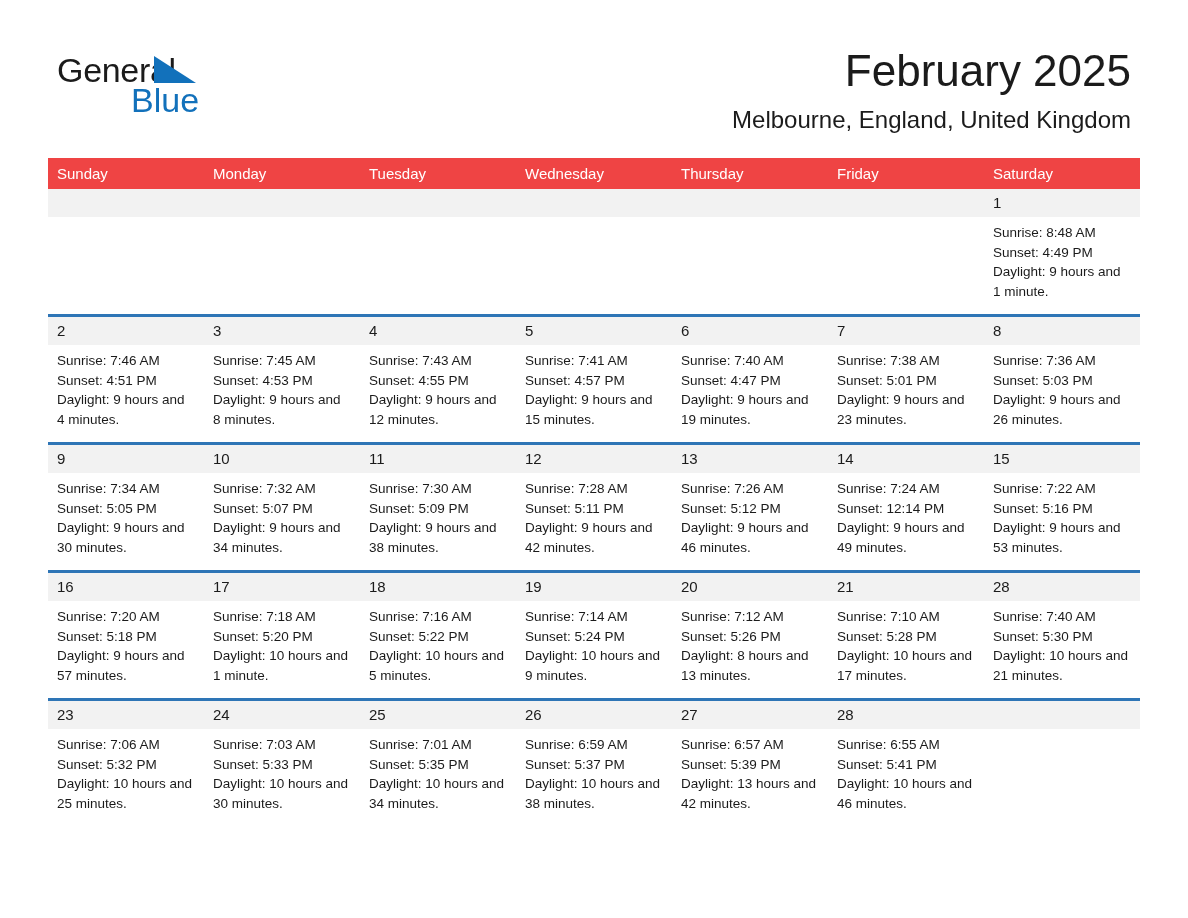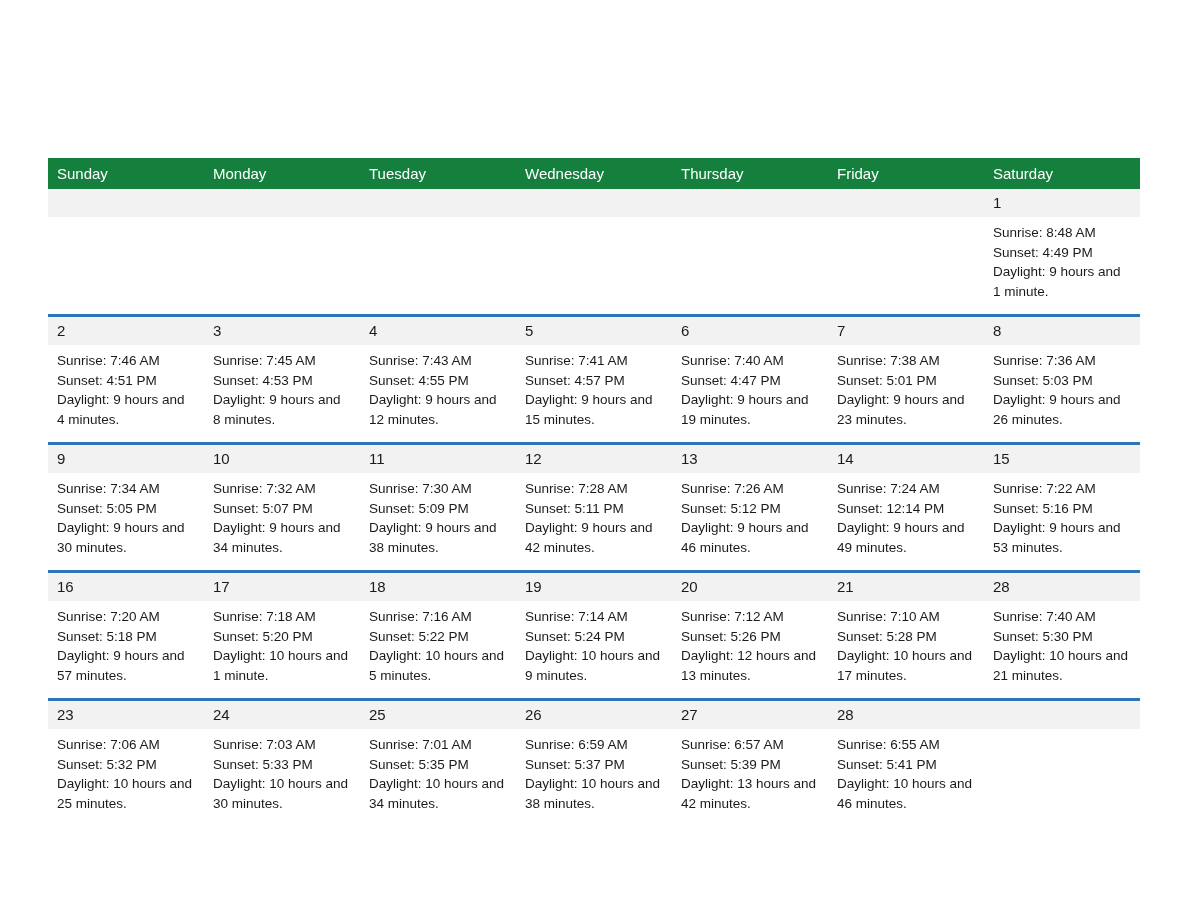--- a/index.html
+++ b/index.html
@@ -94,21 +94,21 @@
     width: 1092px;
   }
 
   .cal-table {
     width: 100%;
     border-collapse: collapse;
     table-layout: fixed;
   }
 
   .cal-table th {
-    background: #15803d;
+    background: #ef4444;
     color: #ffffff;
     font-weight: normal;
     font-size: 15px;
     text-align: left;
     padding: 6px 0 7px 9px;
     height: 18px;
     vertical-align: middle;
   }
 
   .cal-table td {
@@ -147,20 +147,34 @@
   }
   .dayinfo .wrap {
     white-space: normal;
   }
 </style>
 </head>
 <body>
 
 <div class="page">
 
+  <div class="header">
+
+    <div class="logo">
+      <span class="logo-general">General</span>
+      <span class="logo-tri"></span>
+      <span class="logo-blue">Blue</span>
+    </div>
+
+    <div class="title-block">
+      <div class="month-title">February 2025</div>
+      <div class="location-title">Melbourne, England, United Kingdom</div>
+    </div>
+
+  </div>
 
   <div class="calendar">
     <table class="cal-table">
       <thead>
         <tr>
           <th>Sunday</th>
           <th>Monday</th>
           <th>Tuesday</th>
           <th>Wednesday</th>
           <th>Thursday</th>
@@ -344,21 +358,21 @@
                 <div>Sunrise: 7:14 AM</div>
                 <div>Sunset: 5:24 PM</div>
                 <div class="wrap">Daylight: 10 hours and 9 minutes.</div>
               </div>
             </td>
             <td>
               <div class="daynum">20</div>
               <div class="dayinfo">
                 <div>Sunrise: 7:12 AM</div>
                 <div>Sunset: 5:26 PM</div>
-                <div class="wrap">Daylight: 12 hours and 13 minutes.</div>
+                <div class="wrap">Daylight: 8 hours and 13 minutes.</div>
               </div>
             </td>
             <td>
               <div class="daynum">21</div>
               <div class="dayinfo">
                 <div>Sunrise: 7:10 AM</div>
                 <div>Sunset: 5:28 PM</div>
                 <div class="wrap">Daylight: 10 hours and 17 minutes.</div>
               </div>
             </td>

